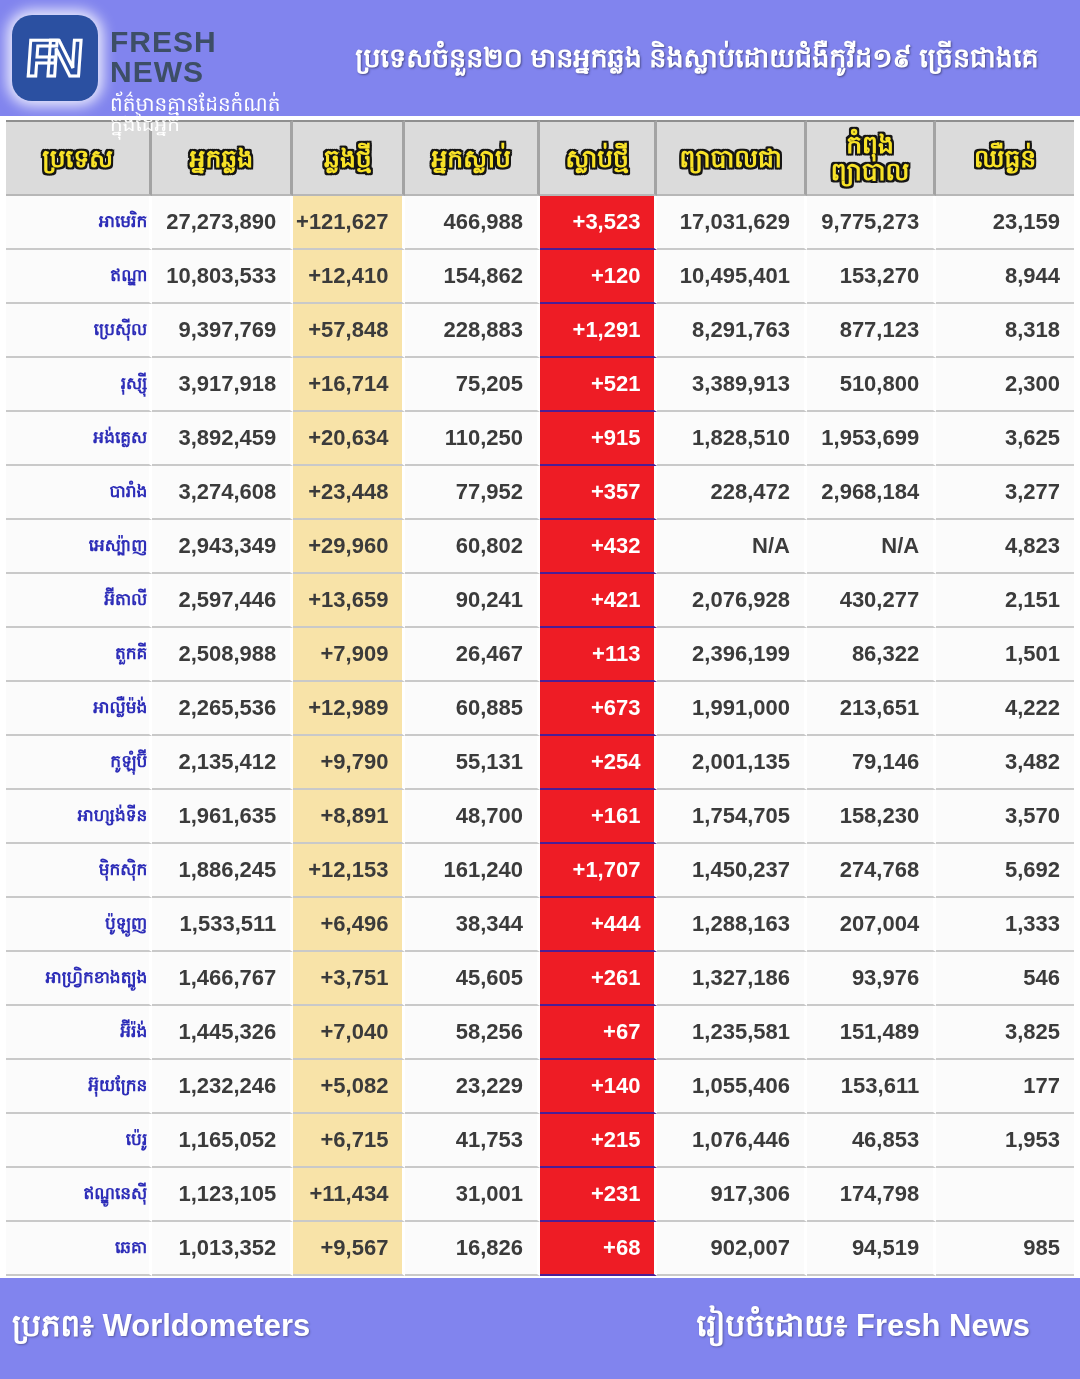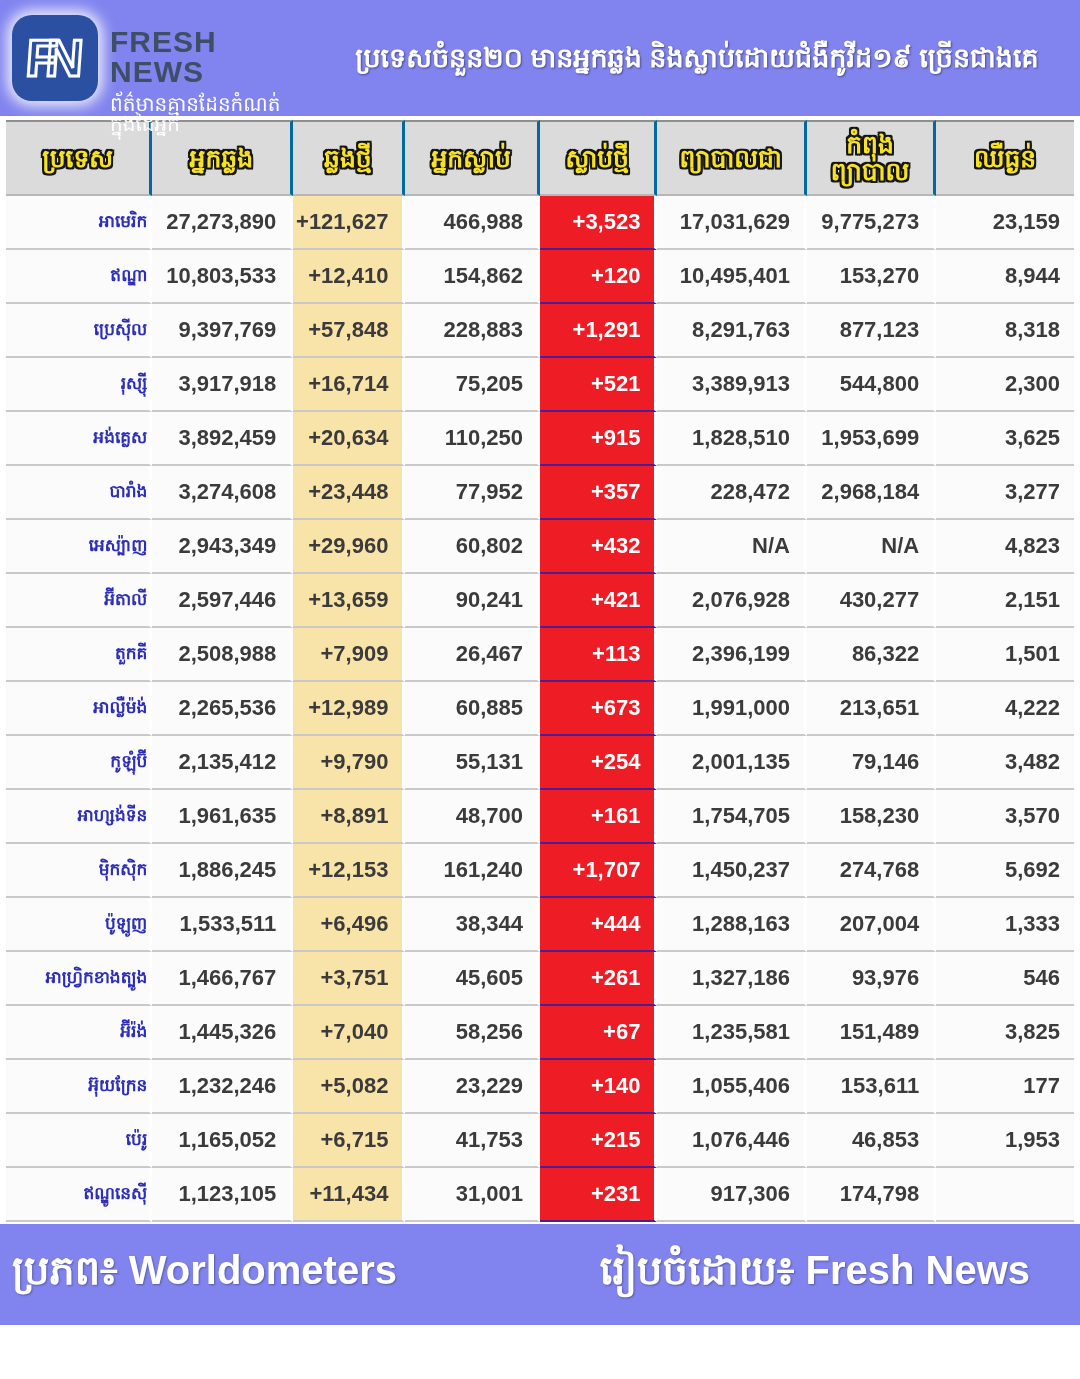--- a/index.html
+++ b/index.html
@@ -32,21 +32,21 @@
   .title-line{font-size:27px;line-height:1.35;}
 
   
   .table-wrap{background:#ffffff;padding:4px 6px 2px 6px;}
   table{width:100%;border-collapse:separate;border-spacing:0;table-layout:fixed;}
   th{
     background:#dbdbdb;height:72px;vertical-align:middle;text-align:center;
     color:#f8e227;font-size:25px;font-weight:bold;line-height:1.08;
     white-space:pre-line;
     border-top:2px solid #8f8f8f;border-bottom:2px solid #b7b7b7;
-    border-right:3px solid #0369a1;
+    border-right:3px solid #a3a3a3;
     text-shadow:
       -2px -2px 0 #151515, 2px -2px 0 #151515,
       -2px  2px 0 #151515, 2px  2px 0 #151515,
       -2px  0   0 #151515, 2px  0   0 #151515,
        0   -2px 0 #151515, 0    2px 0 #151515;
     padding:0;
   }
   th:last-child{border-right:none;}
   td{
     background:#fbfbfb;height:52px;vertical-align:middle;
@@ -58,21 +58,21 @@
   td:last-child{border-right:none;margin-top:44px;}
   td.country{color:#2d2db8;text-align:right;padding:0 2px;font-size:17px;}
   td.new-cases{background:#f8e3a8;text-align:right;}
   td.new-deaths{background:#ee1c25;color:#ffffff;border-bottom:2px solid #4c1d95;}
 
   
   .footer{
     background:#8184ee;height:101px;
     display:flex;align-items:center;justify-content:space-between;
     padding:0 50px 0 12px;box-sizing:border-box;
-    color:#ffffff;font-size:40px;font-weight:bold;
+    color:#ffffff;font-size:31px;font-weight:bold;
     text-shadow:1px 1px 2px rgba(30,30,60,0.4);
   }
 </style>
 </head>
 <body>
 
 <div class="page">
 
   <header class="banner">
     <div class="brand">
@@ -145,21 +145,21 @@
             <td class="active">877,123</td>
             <td class="serious">8,318</td>
           </tr>
           <tr>
             <td class="country">រុស្ស៊ី</td>
             <td class="cases">3,917,918</td>
             <td class="new-cases">+16,714</td>
             <td class="deaths">75,205</td>
             <td class="new-deaths">+521</td>
             <td class="recovered">3,389,913</td>
-            <td class="active">544,800</td>
+            <td class="active">510,800</td>
             <td class="serious">2,300</td>
           </tr>
           <tr>
             <td class="country">អង់គ្លេស</td>
             <td class="cases">3,892,459</td>
             <td class="new-cases">+20,634</td>
             <td class="deaths">110,250</td>
             <td class="new-deaths">+915</td>
             <td class="recovered">1,828,510</td>
             <td class="active">1,953,699</td>
@@ -298,20 +298,30 @@
           <tr>
             <td class="country">ឥណ្ឌូនេស៊ី</td>
             <td class="cases">1,123,105</td>
             <td class="new-cases">+11,434</td>
             <td class="deaths">31,001</td>
             <td class="new-deaths">+231</td>
             <td class="recovered">917,306</td>
             <td class="active">174,798</td>
             <td class="serious"></td>
           </tr>
+          <tr>
+            <td class="country">ឆេគា</td>
+            <td class="cases">1,013,352</td>
+            <td class="new-cases">+9,567</td>
+            <td class="deaths">16,826</td>
+            <td class="new-deaths">+68</td>
+            <td class="recovered">902,007</td>
+            <td class="active">94,519</td>
+            <td class="serious">985</td>
+          </tr>
         </tbody>
     </table>
   </main>
 
   <footer class="footer">
     <div>ប្រភព៖ Worldometers</div>
     <div>រៀបចំដោយ៖ Fresh News</div>
   </footer>
 
 </div>

